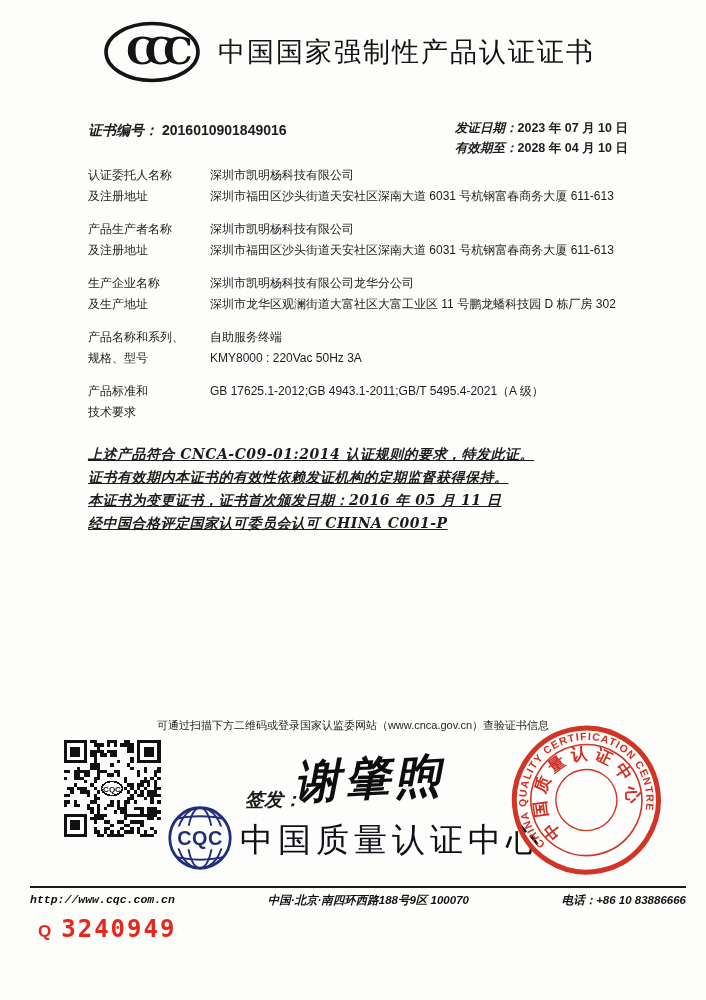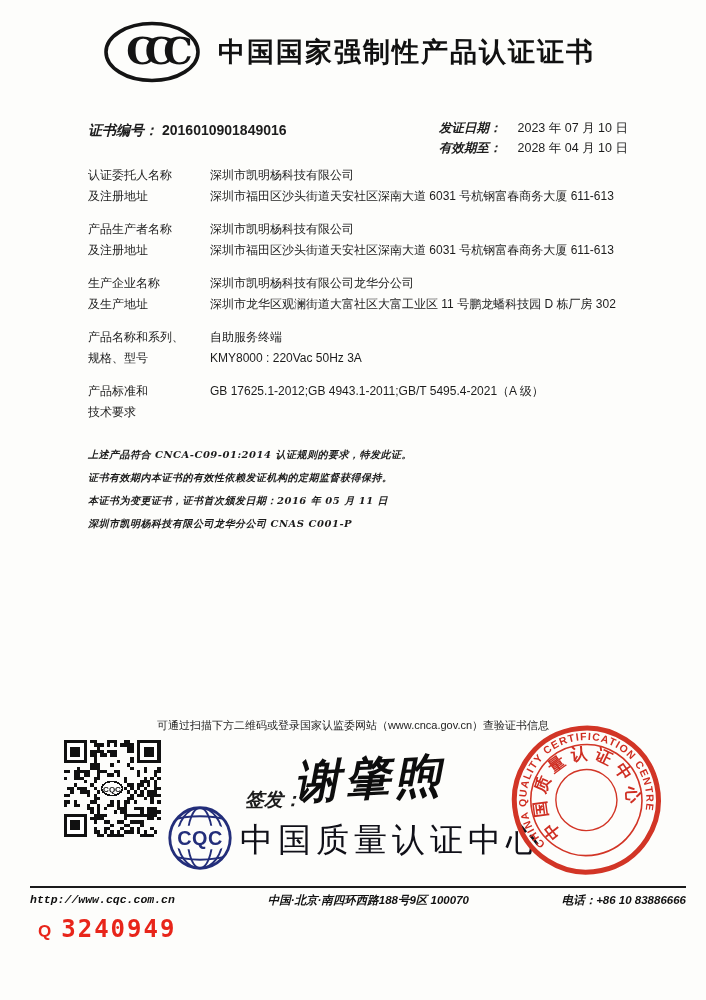--- a/index.html
+++ b/index.html
@@ -5,41 +5,41 @@
   * { margin:0; padding:0; box-sizing:border-box; }
   html,body { background:#e8e8e8; }
   .page {
     position:relative; width:706px; height:1000px; margin:0 auto;
     background:#fdfdfb; overflow:hidden;
     font-family:"Liberation Sans", sans-serif; color:#1c1c1c;
   }
   
   .header { position:absolute; top:20px; left:102px; display:flex; align-items:center; gap:16px; }
   .ccc-logo svg { display:block; }
-  .title { font-size:27px; font-weight:bold; letter-spacing:2px; color:#111; }
+  .title { font-size:27px; font-weight:normal; letter-spacing:2px; color:#111; }
 
   
   .kai { font-family:"DejaVu Serif","Liberation Serif",serif; font-style:italic; font-weight:bold; }
 
   
   .meta { position:absolute; top:118px; left:88px; width:540px; display:flex; justify-content:space-between; }
   .meta .cert-no { font-size:14px; padding-top:4px; }
   .meta .cert-no .num { font-weight:bold; font-style:normal; font-family:"Liberation Sans",sans-serif; margin-left:4px; }
   .dates { text-align:left; font-size:12.5px; line-height:20px; }
-  .dates .val { font-weight:normal; font-style:normal; font-family:"Liberation Sans",sans-serif; margin-left:16px; }
+  .dates .val { font-weight:bold; font-style:normal; font-family:"Liberation Sans",sans-serif; margin-left:0; }
 
   
   .fields { position:absolute; top:165px; left:88px; width:545px; }
   .field { display:flex; margin-bottom:12px; }
   .flab { width:100px; flex:0 0 100px; font-size:12px; font-weight:normal; line-height:21px; }
   .fval { flex:1; font-size:12px; line-height:21px;margin-left:22px; }
   .field .l2:empty, .field .v2:empty { display:none; }
 
   
-  .statements { position:absolute; top:443px; left:88px; font-size:10px; line-height:23px; letter-spacing:0.5px; }
+  .statements { position:absolute; top:443px; left:88px; font-size:14px; line-height:23px; letter-spacing:0.5px;text-decoration:underline; }
 
   
   .verify { position:absolute; top:718px; left:0; width:100%; text-align:center; font-size:11px; color:#222; }
 
   
   .qr { position:absolute; left:56px; top:740px; }
   .sig-label { position:absolute; left:245px; top:787px; font-size:19px; }
   .sig-name {
     position:absolute; left:294px; top:748px; font-size:46px; font-weight:600;
     font-family:"DejaVu Serif","Liberation Serif",serif; font-style:italic;
@@ -136,21 +136,21 @@
         <div class="v1">GB 17625.1-2012;GB 4943.1-2011;GB/T 5495.4-2021（A 级）</div>
 
       </div>
     </div>
   </div>
 
   <div class="statements kai">
     <div>上述产品符合 CNCA-C09-01:2014 认证规则的要求，特发此证。</div>
     <div>证书有效期内本证书的有效性依赖发证机构的定期监督获得保持。</div>
     <div>本证书为变更证书，证书首次颁发日期：2016 年 05 月 11 日</div>
-    <div>深圳市凯明杨科技有限公司龙华分公司 CNAS C001-P</div>
+    <div>经中国合格评定国家认可委员会认可 CHINA C001-P</div>
   </div>
 
   <div class="verify">可通过扫描下方二维码或登录国家认监委网站（www.cnca.gov.cn）查验证书信息</div>
 
   <div class="qr">
     <svg id="qrsvg" width="112" height="97" viewBox="0 0 29 29" shape-rendering="crispEdges" aria-hidden="true">
         <rect x="8" y="0" width="1" height="1" fill="#111"></rect>
         <rect x="9" y="0" width="1" height="1" fill="#111"></rect>
         <rect x="13" y="0" width="1" height="1" fill="#111"></rect>
         <rect x="14" y="0" width="1" height="1" fill="#111"></rect>

